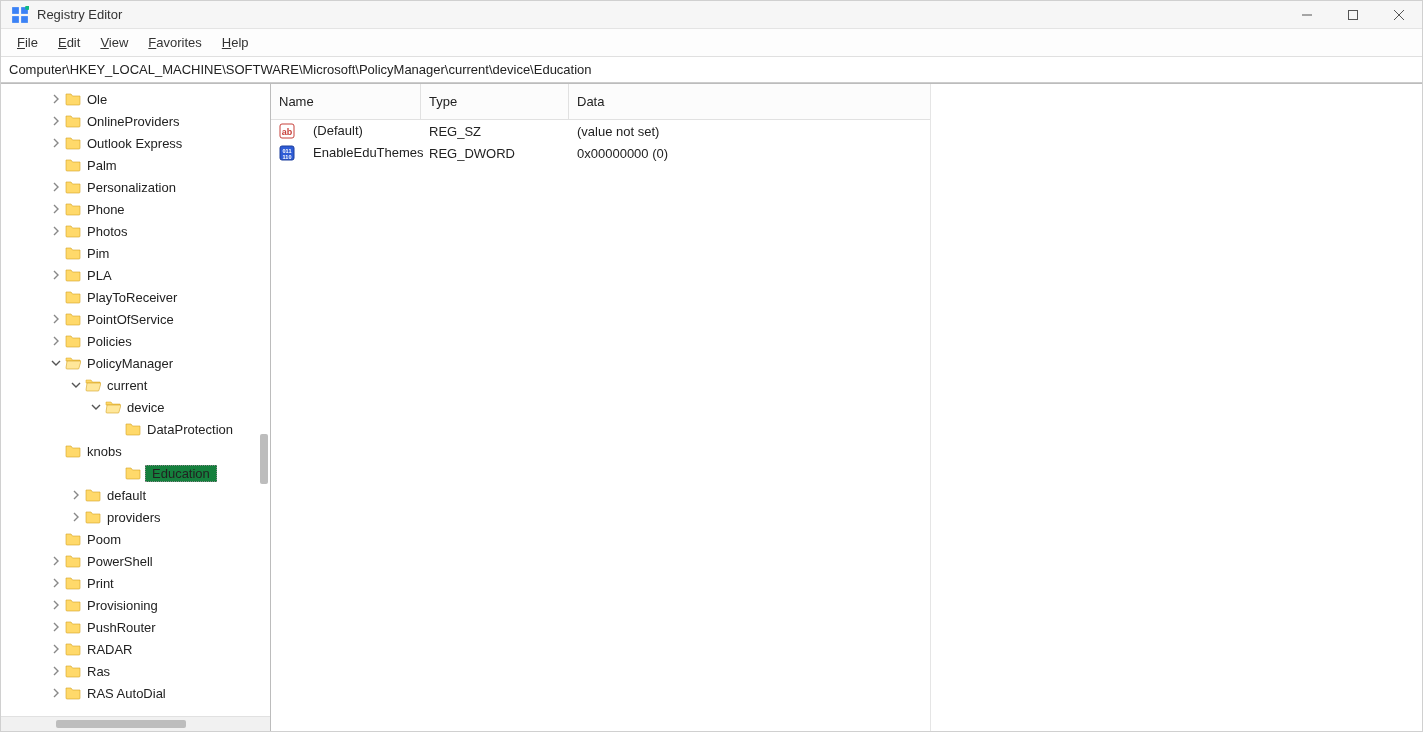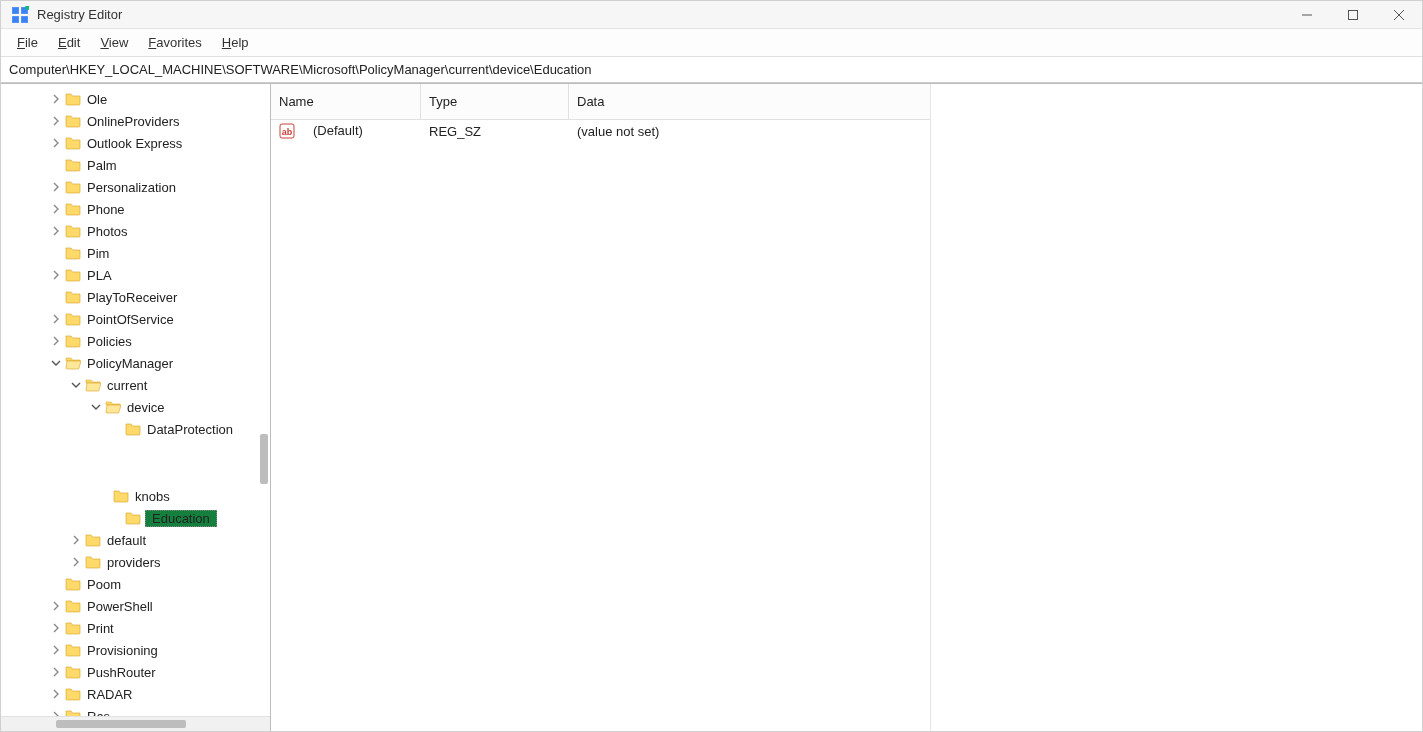--- a/index.html
+++ b/index.html
@@ -294,21 +294,21 @@
             </div>
             <div class="tree-node" style="padding-left: 108px;">
               <span class="expander empty"></span>
               <span class="folder-icon">
                 <svg width="16" height="16">
                   <use href="#folder-closed"></use>
                 </svg>
               </span>
               <span class="label-text">DataProtection</span>
             </div>
-            <div class="tree-node" style="padding-left: 96px; margin-top: 45px;">
+            <div class="tree-node" style="padding-left: 48px;">
               <span class="expander empty"></span>
               <span class="folder-icon">
                 <svg width="16" height="16">
                   <use href="#folder-closed"></use>
                 </svg>
               </span>
               <span class="label-text">knobs</span>
             </div>
             <div class="tree-node selected" style="padding-left: 108px;">
               <span class="expander empty"></span>
@@ -465,20 +465,32 @@
               <div class="cell col-name">
                 <span class="value-icon">
                   <svg width="16" height="16">
                     <use href="#icon-string"></use>
                   </svg>
                 </span>
                 <span>(Default)</span>
               </div>
               <div class="cell col-type">REG_SZ</div>
               <div class="cell col-data">(value not set)</div>
+            </div>
+            <div class="value-row">
+              <div class="cell col-name">
+                <span class="value-icon">
+                  <svg width="16" height="16">
+                    <use href="#icon-binary"></use>
+                  </svg>
+                </span>
+                <span>EnableEduThemes</span>
+              </div>
+              <div class="cell col-type">REG_DWORD</div>
+              <div class="cell col-data">0x00000000 (0)</div>
             </div>
           </div>
       </div>
       <div style="flex:1"></div>
     </div>
 
   </div>
 </div>
 
 <svg width="0" height="0" style="position:absolute">

